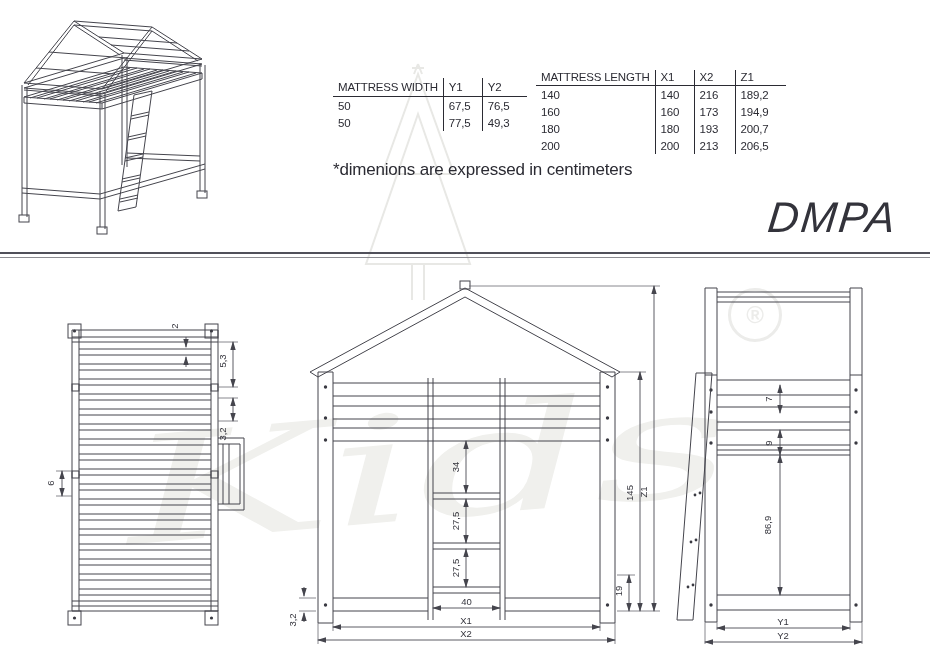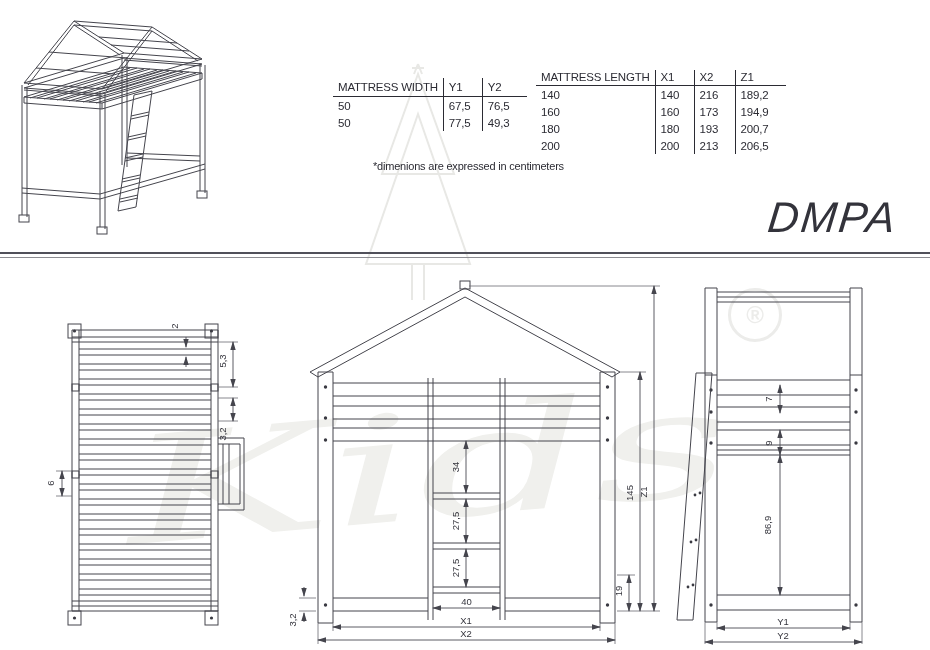--- a/index.html
+++ b/index.html
@@ -12,21 +12,21 @@
   .dot{fill:#3a3a42;stroke:none;}
   .dim{font:9.5px "Liberation Sans",sans-serif;fill:#35353d;}
   .dimc{text-anchor:middle;}
   
   .tbl{position:absolute;}
   .tbl table{border-collapse:collapse;font-size:11.5px;letter-spacing:-0.2px;color:#2b2b33;}
   .tbl th{font-weight:400;border-bottom:1.4px solid #2b2b33;padding:1px 5px 2px 5px;text-align:left;white-space:nowrap;}
   .tbl td{padding:1px 5px;text-align:left;height:15px;}
   .tbl .vl{border-left:1.2px solid #2b2b33;}
   #tbl-width td,#tbl-width th{height:15px;margin-left:34px;}
-  .note{position:absolute;font-size:11px;letter-spacing:-0.2px;color:#2b2b33;margin-left:40px;}
+  .note{position:absolute;font-size:17px;letter-spacing:-0.2px;color:#2b2b33;}
   
   .dmpa{position:absolute;font-style:italic;font-size:43px;letter-spacing:2px;
         color:#33333b;transform:skewX(-6deg);font-weight:400;white-space:nowrap;}
   .divider{position:absolute;left:0;width:930px;height:3px;
            border-top:2px solid #50505a;border-bottom:1.6px solid #8b8b91;}
   
   .wm{position:absolute;color:#eeeeeb;user-select:none;white-space:nowrap;}
   .wm-brand{font-size:152px;font-weight:700;letter-spacing:38px;top:308px;left:46px;}
   .wm-reg{top:288px;left:728px;width:48px;height:48px;border:3px solid #ececе9;
           border:3px solid #ececea;border-radius:50%;font-size:28px;font-weight:700;

